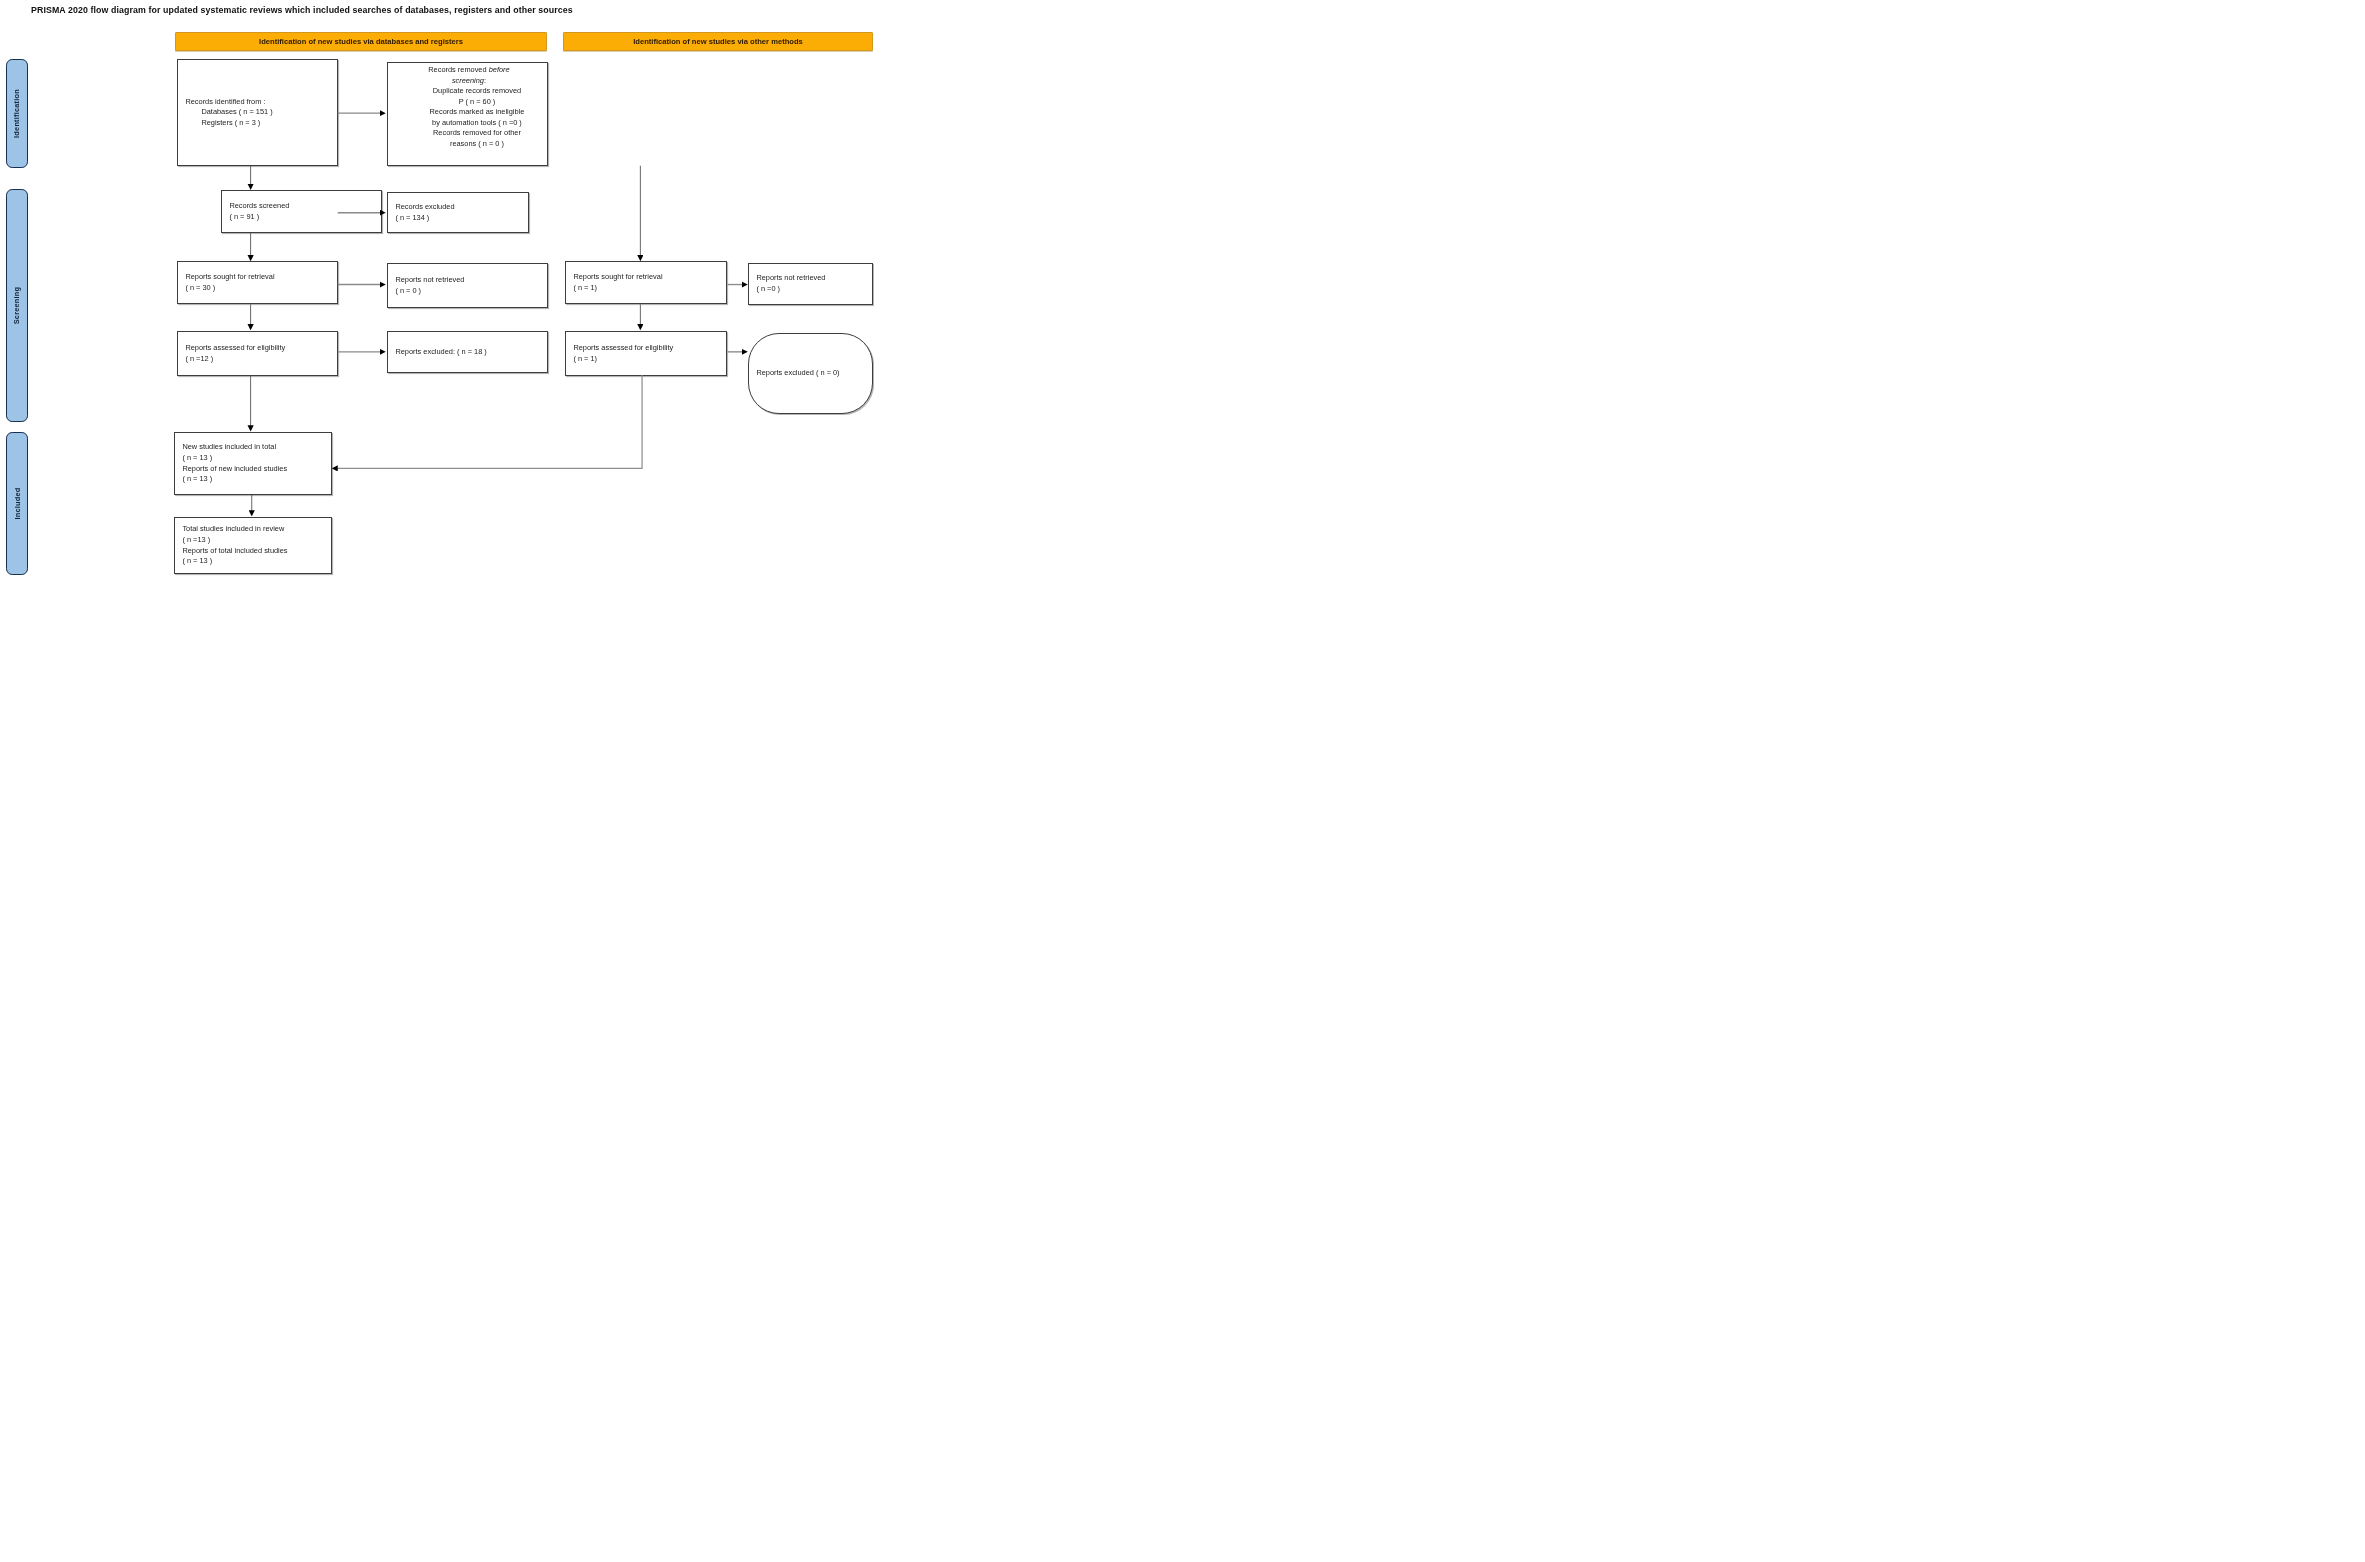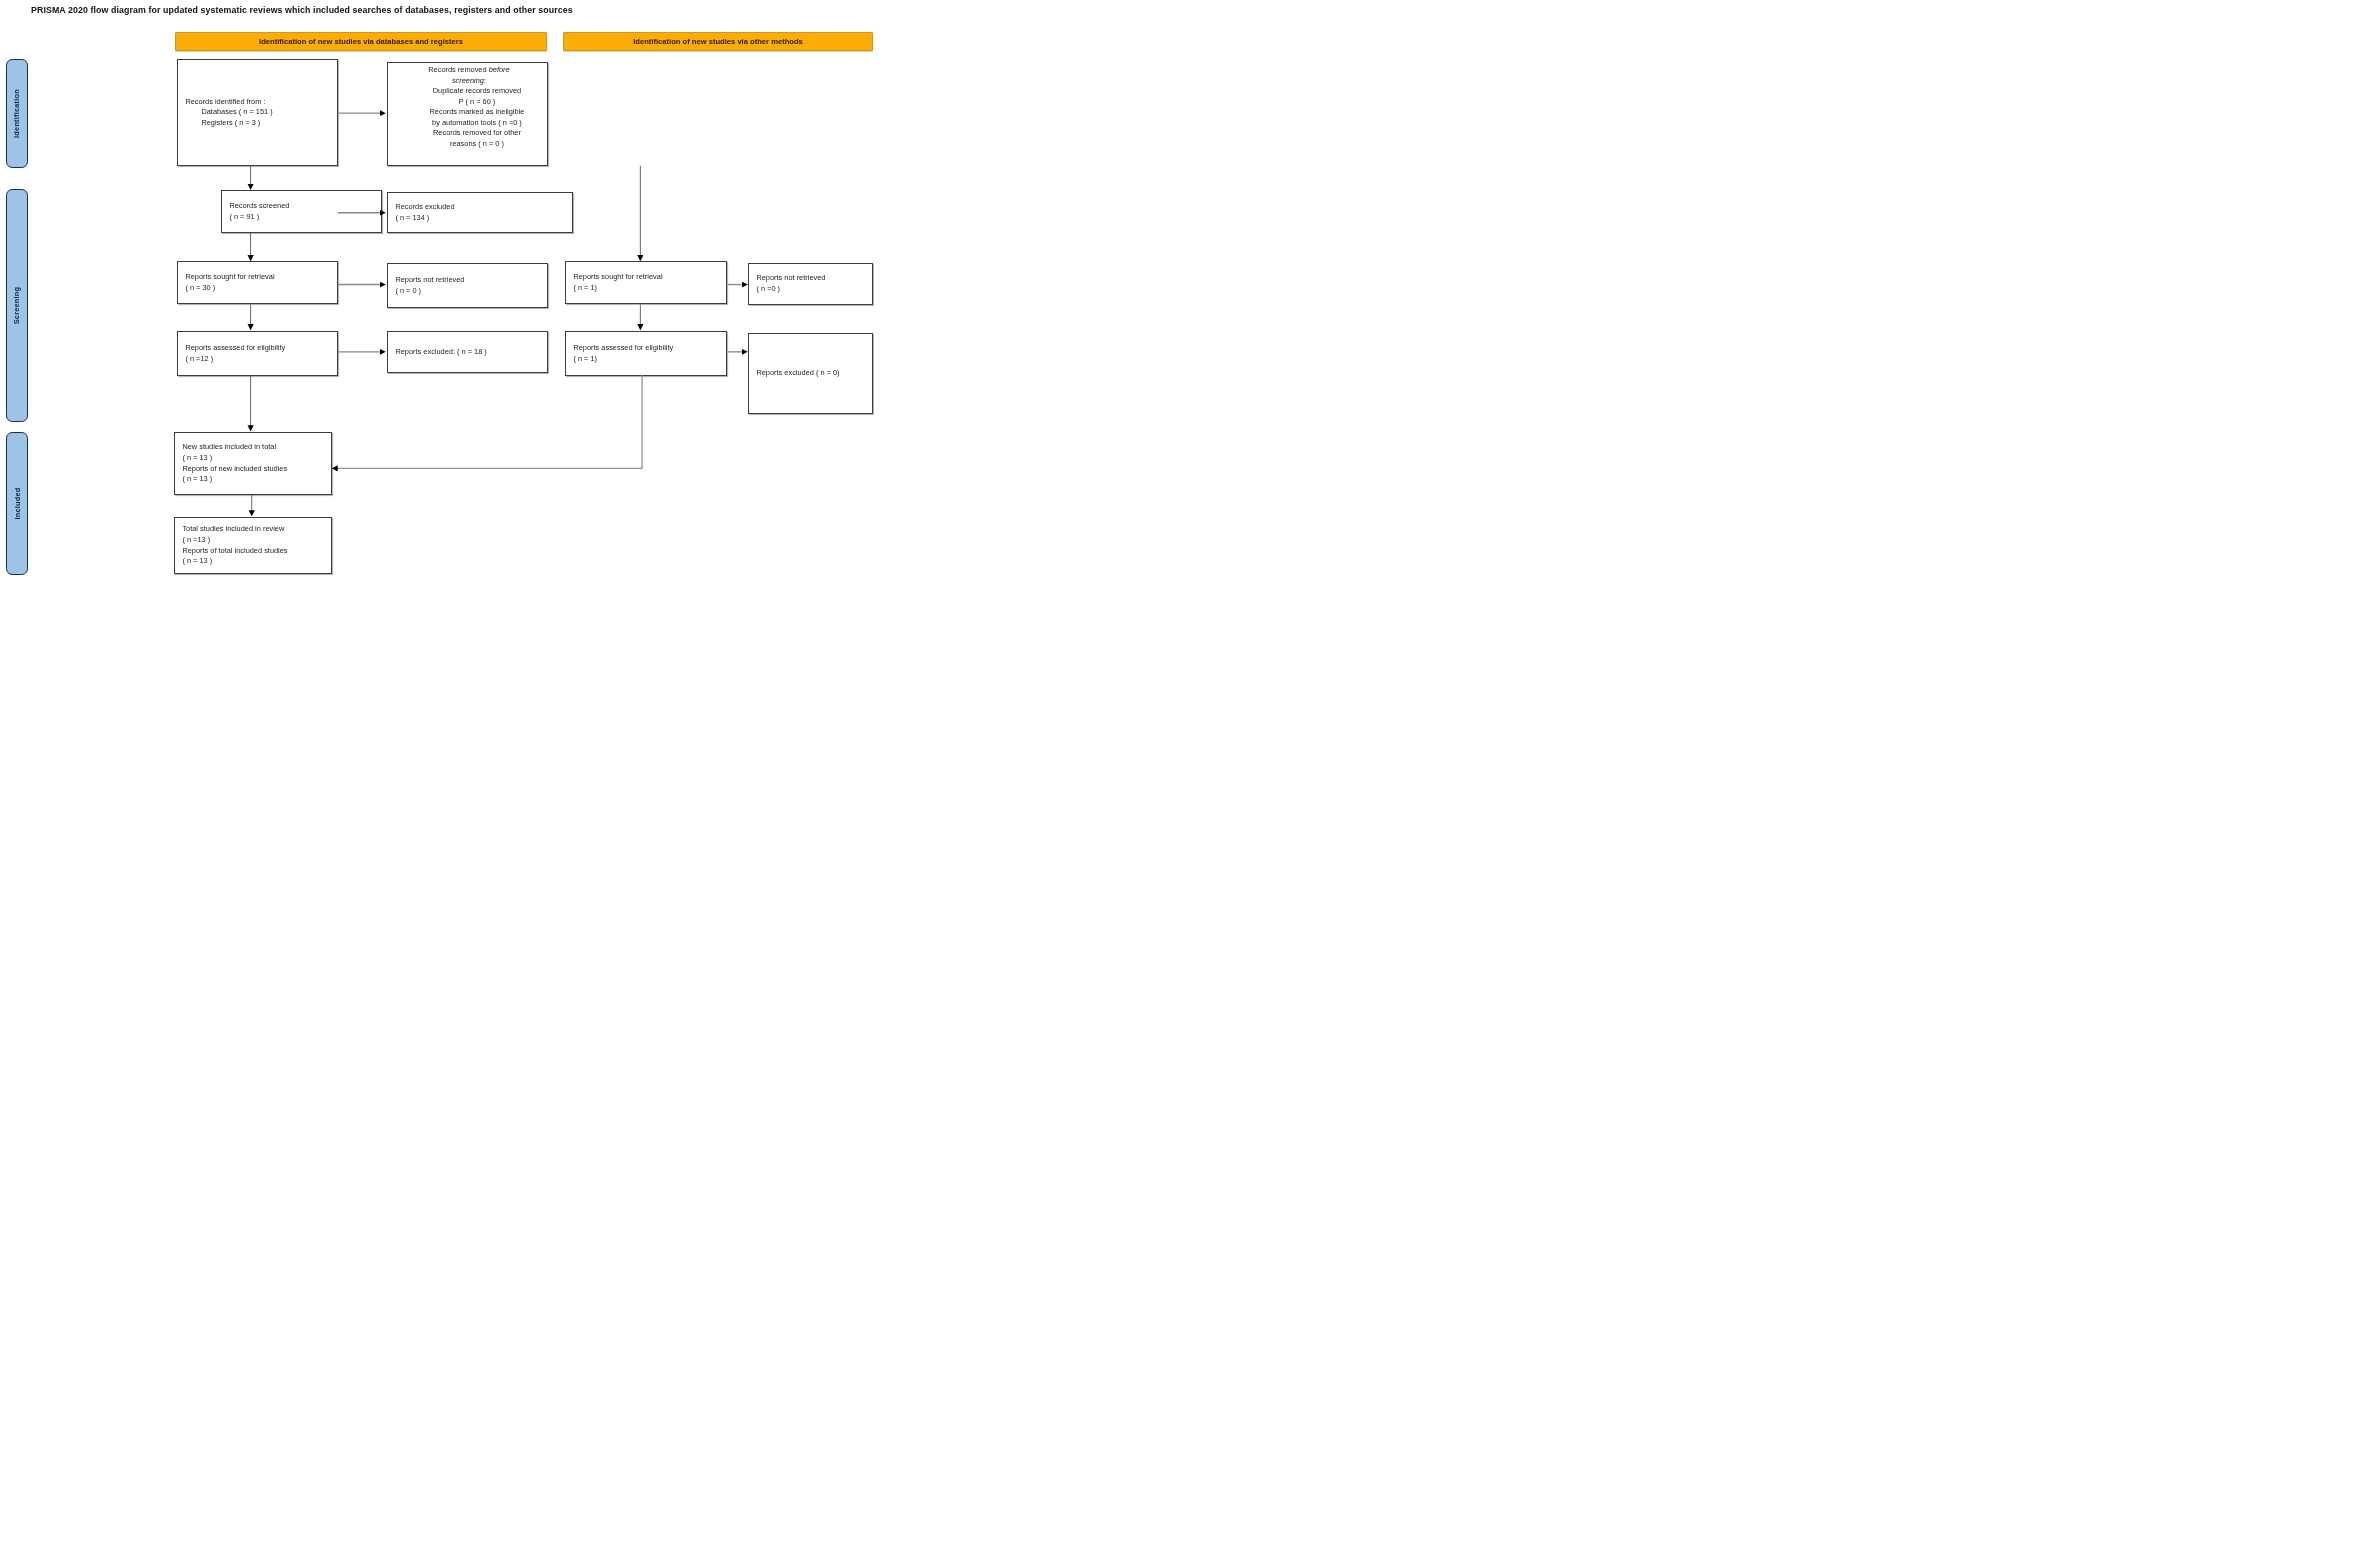--- a/index.html
+++ b/index.html
@@ -93,21 +93,21 @@
     <div class="indent">by automation tools ( n =0 )</div>
     <div class="indent">Records removed for other</div>
     <div class="indent">reasons ( n = 0 )</div>
   </div>
 
   <div class="box" style="left:177px;top:190px;width:161px;height:43px;margin-left:44px;">
     <div>Records screened</div>
     <div>( n = 91 )</div>
   </div>
 
-  <div class="box" style="left:387px;top:192px;width:186px;height:41px;">
+  <div class="box" style="left:387px;top:192px;width:142px;height:41px;">
     <div>Records excluded</div>
     <div>( n = 134 )</div>
   </div>
 
   <div class="box" style="left:177px;top:261px;width:161px;height:43px;">
     <div>Reports sought for retrieval</div>
     <div>( n = 30 )</div>
   </div>
 
   <div class="box" style="left:387px;top:263px;width:161px;height:45px;">
@@ -147,21 +147,21 @@
   <div class="box" style="left:748px;top:263px;width:125px;height:42px;">
     <div>Reports not retrieved</div>
     <div>( n =0 )</div>
   </div>
 
   <div class="box" style="left:565px;top:331px;width:162px;height:45px;">
     <div>Reports assessed for eligibility</div>
     <div>( n = 1)</div>
   </div>
 
-  <div class="box" style="left:748px;top:333px;width:125px;height:81px;">
+  <div class="box" style="left:748px;top:333px;width:125px;height:81px;border-radius:31px;">
     <div>Reports excluded ( n = 0)</div>
   </div>
 
   <svg class="arrows" width="874" height="577" viewBox="0 0 1545 1020">
     <defs>
       <marker id="ah" viewBox="0 0 10 10" refX="1" refY="5" markerWidth="11" markerHeight="11" orient="auto" markerUnits="userSpaceOnUse">
         <path d="M0,0 L10,5 L0,10 z" fill="#000000"></path>
       </marker>
     </defs>
     <line x1="597" y1="200" x2="672" y2="200" stroke="#8a8a8a" stroke-width="2.4" marker-end="url(#ah)"></line>

